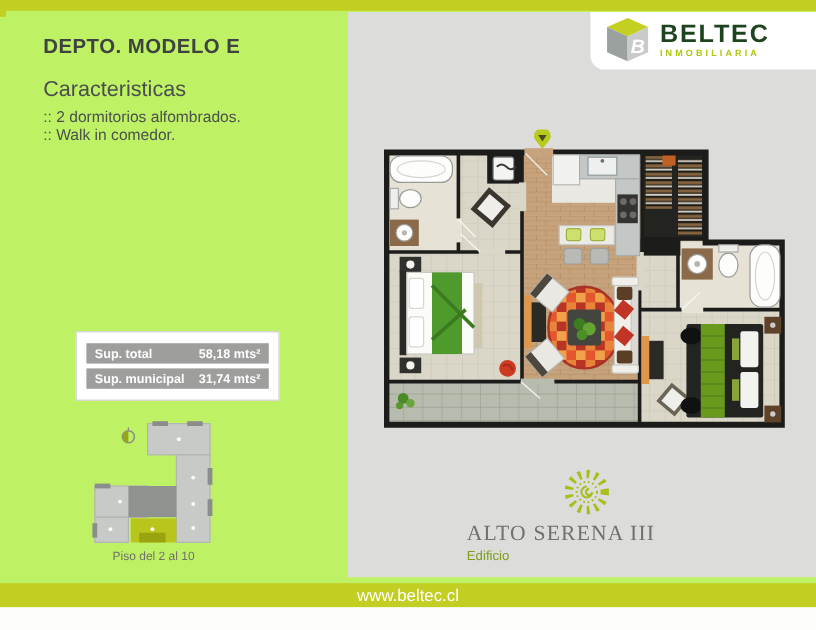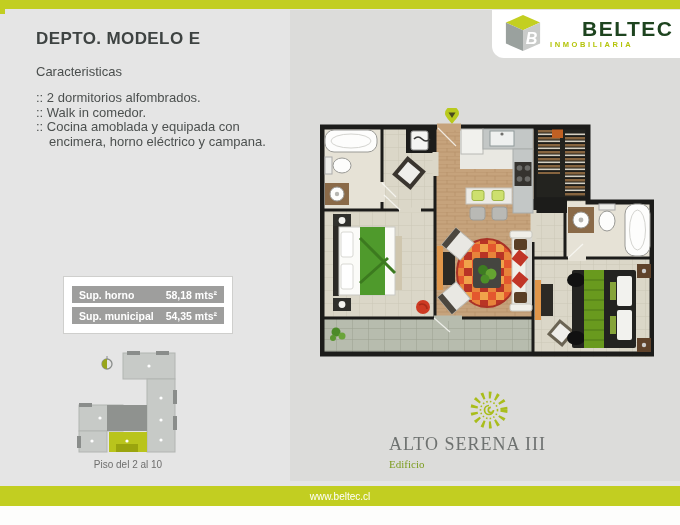--- a/index.html
+++ b/index.html
@@ -1,71 +1,70 @@
 <!DOCTYPE html>
 <html><head>
 <meta charset="utf-8">
 <style>
   html,body{margin:0;padding:0;}
   body{font-family:"Liberation Sans",sans-serif;background:#fff;}
-  .page{position:relative;width:680px;height:525px;background:#e5e5e5;overflow:hidden;}
+  .page{position:relative;width:680px;height:525px;background:#bef264;overflow:hidden;}
   .topbar{position:absolute;left:0;top:0;width:680px;height:9px;background:#c2ce21;}
   .topbar-tab{position:absolute;left:0;top:9px;width:5px;height:5px;background:#c2ce21;}
   .bottom-strip{position:absolute;left:0;top:506px;width:680px;height:19px;background:#fdfdfc;}
 
   
   .title{position:absolute;left:36px;top:29px;font-size:17px;font-weight:700;color:#3e4342;letter-spacing:.4px;}
-  .subtitle{position:absolute;left:36px;top:64px;font-size:13px;color:#4a4e4d;}
+  .subtitle{position:absolute;left:36px;top:64px;font-size:18px;color:#4a4e4d;}
   .features{position:absolute;left:36px;top:91px;width:250px;font-size:13px;line-height:14.6px;color:#4c504f;}
   .feature{padding-left:13px;text-indent:-13px;}
   .surface-box{position:absolute;left:63px;top:276px;width:152px;background:#fff;border:1px solid #cfcfcd;padding:9px 8px;}
   .surface-row{height:17px;background:#9e9e9d;margin-bottom:4px;display:flex;align-items:center;justify-content:space-between;padding:0 7px;}
   .surface-row:last-child{margin-bottom:0;}
   .surface-label,.surface-value{font-size:10.5px;font-weight:700;color:#fff;}
   .keyplan{position:absolute;left:70px;top:348px;width:115px;height:108px;}
   .keyplan-caption{position:absolute;left:58px;top:459px;width:140px;text-align:center;font-size:10px;color:#6f6f6e;}
 
   
   .panel{position:absolute;left:290px;top:10px;width:390px;height:471px;background:#dcdcda;}
   .logo-card{position:absolute;right:0;top:0;width:188px;height:48px;background:#fff;border-radius:0 0 0 12px;display:flex;align-items:center;padding-left:12px;box-sizing:border-box;}
   .logo-text{margin-left:8px;}
-  .brand-name{font-size:21px;font-weight:800;color:#1e441f;letter-spacing:1.5px;line-height:20px;margin-left:32px;}
+  .brand-name{font-size:21px;font-weight:800;color:#1e441f;letter-spacing:1.5px;line-height:20px;}
   .brand-tagline{font-size:7.5px;font-weight:700;color:#b4c40a;letter-spacing:2.6px;margin-top:1px;}
   .floorplan{position:absolute;left:30px;top:98px;width:334px;height:252px;}
   .alto{position:absolute;left:99px;top:378px;width:200px;}
   .alto-sun{display:block;margin:0 auto 2px auto;}
   .alto-name{font-family:"Liberation Serif",serif;font-size:18px;color:#6e7270;letter-spacing:1px;}
-  .alto-type{font-family:Liberation Serif, serif;font-size:11px;color:#7b9c1d;margin-top:3px;}
+  .alto-type{font-family:Liberation Sans, sans-serif;font-size:11px;color:#7b9c1d;margin-top:3px;}
 
   .footer{position:absolute;left:0;top:486px;width:680px;height:20px;background:#c2ce21;text-align:center;}
-  .footer-url{font-size:10px;color:#fff;line-height:20px;text-decoration:none;display:inline-block;}
+  .footer-url{font-size:14px;color:#fff;line-height:20px;text-decoration:none;display:inline-block;}
 </style>
 </head>
 <body>
 
 <div class="page">
   <div class="topbar"></div>
   <div class="topbar-tab"></div>
 
   <div class="title">DEPTO. MODELO E</div>
   <div class="subtitle">Caracteristicas</div>
   <div class="features">
     <div class="feature">:: 2 dormitorios alfombrados.</div>
     <div class="feature">:: Walk in comedor.</div>
-    <div class="feature">:: Cocina amoblada y equipada con encimera, horno eléctrico y campana.</div>
   </div>
 
   <div class="surface-box">
     <div class="surface-row">
-      <span class="surface-label">Sup. horno</span>
+      <span class="surface-label">Sup. total</span>
       <span class="surface-value">58,18 mts²</span>
     </div>
     <div class="surface-row">
       <span class="surface-label">Sup. municipal</span>
-      <span class="surface-value">54,35 mts²</span>
+      <span class="surface-value">31,74 mts²</span>
     </div>
   </div>
 
   <svg class="keyplan" viewBox="0 0 115 108">
     <g>
       <circle cx="37" cy="16" r="5" fill="none" stroke="#8a8d8b" stroke-width="1.3"></circle>
       <path d="M37 11 a5 5 0 0 0 0 10 Z" fill="#98a51a"></path>
       <line x1="37" y1="8" x2="37" y2="11" stroke="#8a8d8b" stroke-width="1"></line>
     </g>
     <g>

